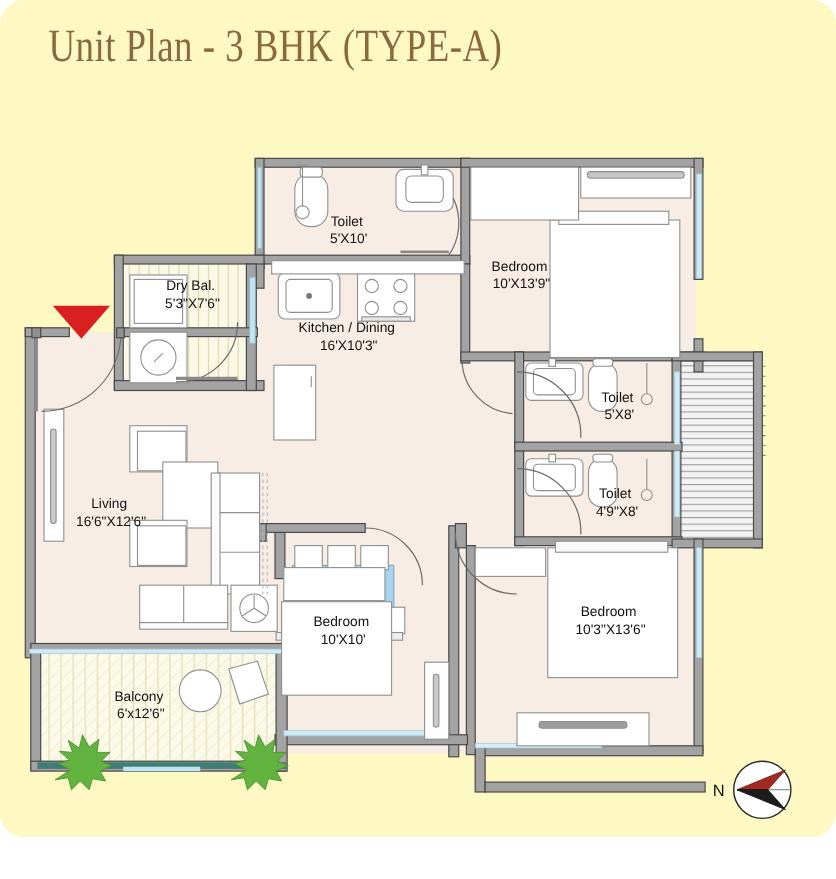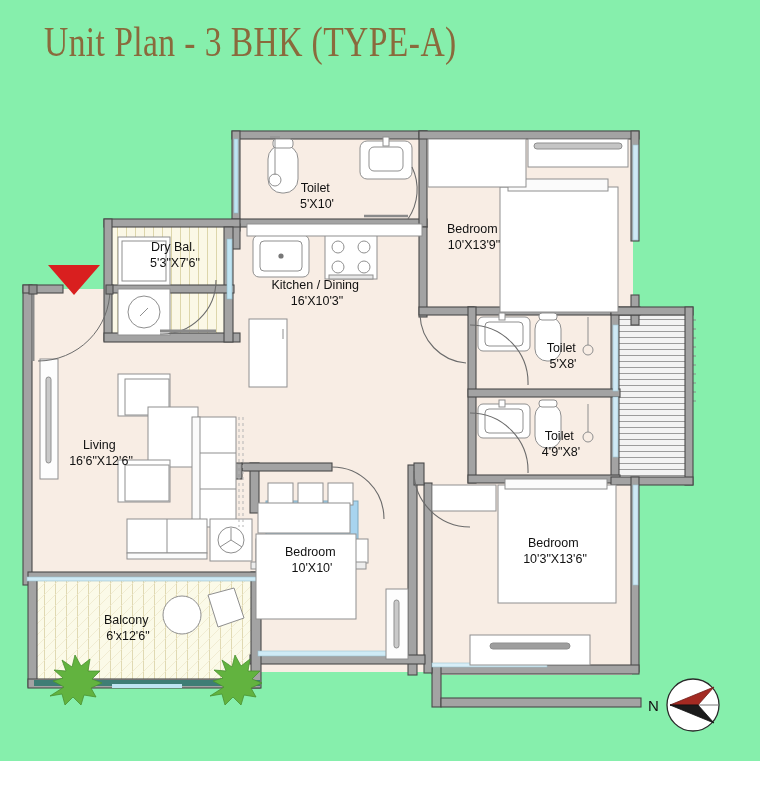--- a/index.html
+++ b/index.html
@@ -1,28 +1,28 @@
 <!DOCTYPE html>
 <html><head>
 <meta charset="utf-8">
 <style>
   html,body{margin:0;padding:0;background:#ffffff;}
   body{width:760px;height:799px;overflow:hidden;font-family:"Liberation Sans",sans-serif;}
-  #page{position:relative;width:760px;height:761px;background:#86efac;}
+  #page{position:relative;width:760px;height:761px;background:#fef9c3;border-radius:22px;}
 
   #title{
     position:absolute;left:44px;top:14px;width:680px;height:56px;
     font-family:"Liberation Serif",serif;
     font-size:42px;line-height:56px;letter-spacing:0.5px;
     color:#8a6a3c;white-space:nowrap;
     transform:scaleX(0.80);transform-origin:left center;
     font-weight:400;
   }
 
-  #planwrap{position:absolute;left:0;top:67px;width:760px;height:719px;}
+  #planwrap{position:absolute;left:0;top:80px;width:760px;height:719px;}
   svg#plan{display:block;width:760px;height:719px;}
 
   .roomlabel{
     font-family:"Liberation Sans",sans-serif;
     font-size:12.5px;fill:#111;text-anchor:middle;
     dominant-baseline:middle;
   }
   .roomlabel tspan.dim{font-size:12.5px;}
   #compassN{font-family:"Liberation Sans",sans-serif;font-size:15px;fill:#111;}
 </style>

